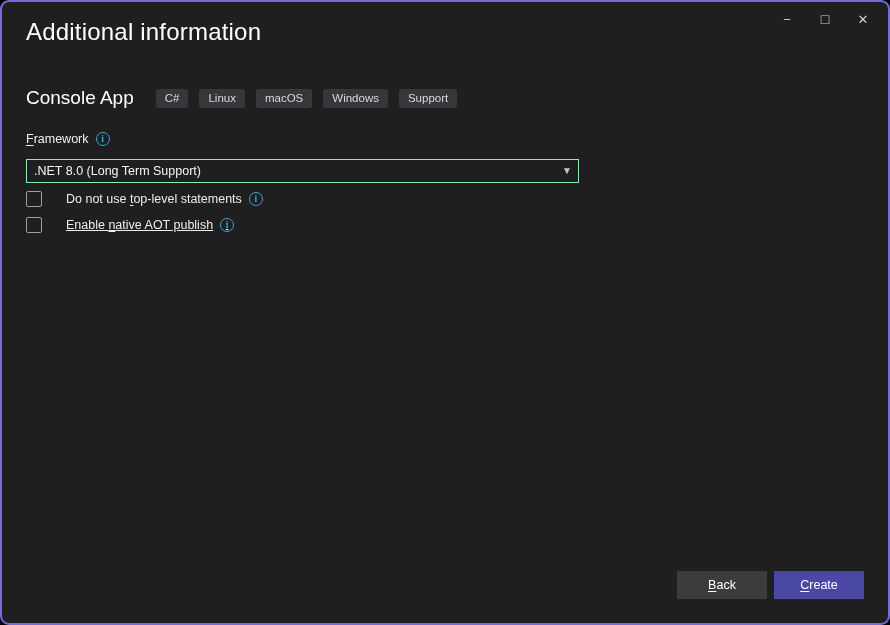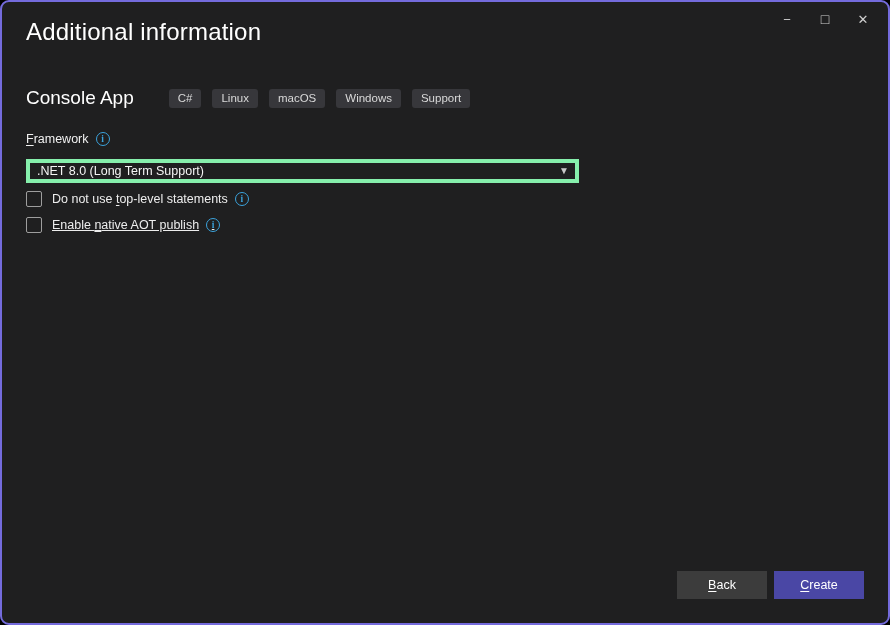--- a/index.html
+++ b/index.html
@@ -36,21 +36,21 @@
     letter-spacing: 0.2px;
   }
 
   
   .project-row {
     position: absolute; left: 24px; top: 85px;
     display: flex; align-items: center;
   }
   .project-name {
     font-size: 19px; color: #ffffff; font-weight: 400;
-    margin-right: 35px;
+    margin-right: 22px;
   }
   .tag-list { display: flex; align-items: center; gap: 11px; }
   .tag {
     background: #37373b;
     color: #d9d9d9;
     font-size: 11.5px;
     padding: 3px 9px 4px 9px;
     border-radius: 3px;
     white-space: nowrap;
   }
@@ -73,21 +73,21 @@
     font-family: "Liberation Serif", serif;
     flex: 0 0 auto;
     cursor: default;
   }
 
   
   .framework-select {
     position: absolute; left: 24px; top: 157px;
     width: 553px; height: 24px;
     background: #1f1f20;
-    border: 4px solid #86efac;
+    border: 1px solid #86efac;
     display: flex; align-items: center;
     padding-left: 7px; padding-right: 6px;
     font-size: 12.5px; color: #f5f5f5;
     cursor: default;
   }
   .framework-select .select-value { flex: 1 1 auto; }
   .select-arrow {
     color: #c8c8c8; font-size: 10px; line-height: 1;
     flex: 0 0 auto;
   }
@@ -102,21 +102,21 @@
   .option-row.row-2 { top: 215px; text-decoration: underline; }
   .checkbox {
     width: 16px; height: 16px;
     border: 1px solid #9e9e9e;
     border-radius: 2px;
     background: transparent;
     margin-right: 3px;
     flex: 0 0 auto;
     cursor: default;
   }
-  .option-label { cursor: default; }
+  .option-label { cursor: default; margin-left: 14px; }
 
   
   .footer-buttons {
     position: absolute; right: 24px; bottom: 24px;
     display: flex; gap: 7px;
   }
   .btn {
     width: 90px; height: 28px;
     display: flex; align-items: center; justify-content: center;
     font-size: 12.5px; color: #ffffff;

